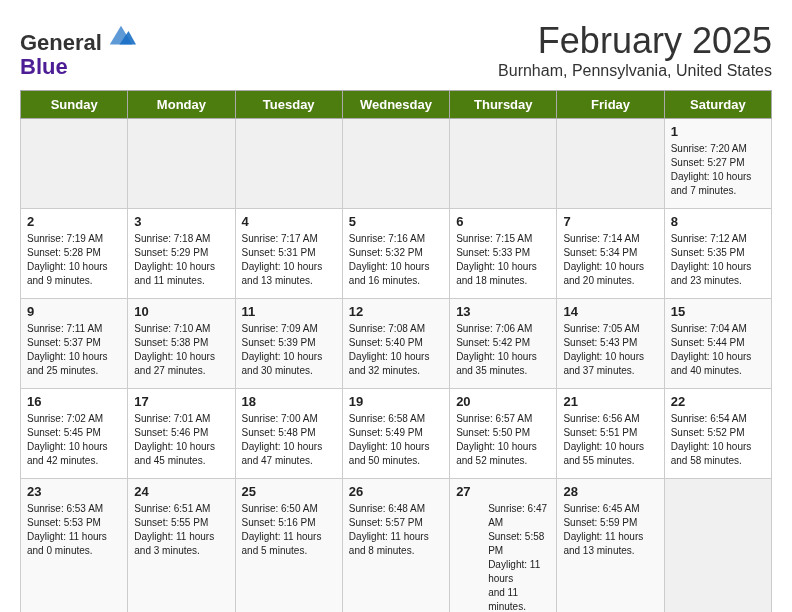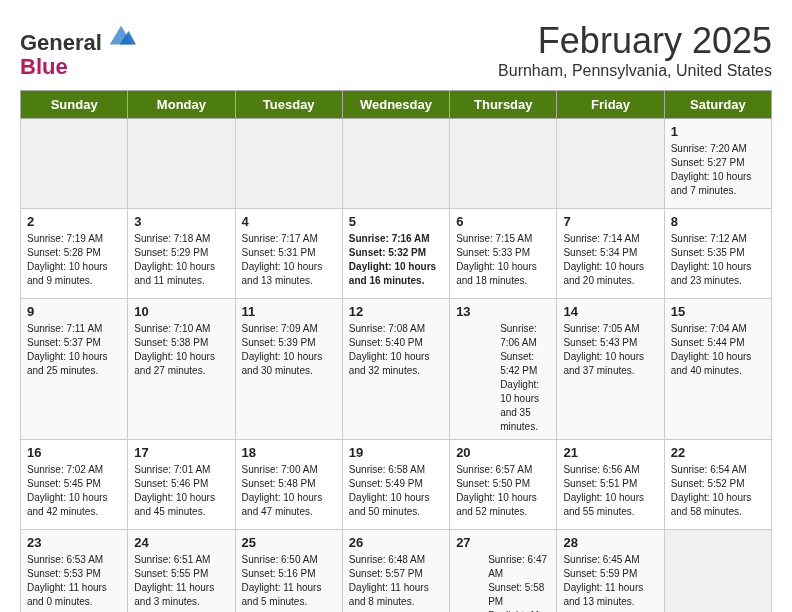--- a/index.html
+++ b/index.html
@@ -19,21 +19,21 @@
     .logo {
       display: flex;
       align-items: center;
     }
     .logo-text {
       font-size: 22px;
       font-weight: bold;
       line-height: 1.1;
     }
     .logo-general { color: #333; }
-    .logo-blue { color: #be185d; }
+    .logo-blue { color: #4c1d95; }
     .logo-icon {
       width: 30px;
       height: 30px;
       margin-left: 4px;
     }
     .title-block {
       text-align: right;
     }
     .title-block h1 {
       font-size: 36px;
@@ -153,21 +153,21 @@
         </td>
         <td>
           <div class="day-number">4</div>
           <div class="day-info" style="white-space: pre-line;">Sunrise: 7:17 AM
 Sunset: 5:31 PM
 Daylight: 10 hours
 and 13 minutes.</div>
         </td>
         <td>
           <div class="day-number">5</div>
-          <div class="day-info" style="white-space: pre-line; font-weight: bold;">Sunrise: 7:16 AM
+          <div class="day-info" style="white-space: pre-line;">Sunrise: 7:16 AM
 Sunset: 5:32 PM
 Daylight: 10 hours
 and 16 minutes.</div>
         </td>
         <td>
           <div class="day-number">6</div>
           <div class="day-info" style="white-space: pre-line;">Sunrise: 7:15 AM
 Sunset: 5:33 PM
 Daylight: 10 hours
 and 18 minutes.</div>
@@ -211,21 +211,21 @@
         </td>
         <td>
           <div class="day-number">12</div>
           <div class="day-info" style="white-space: pre-line;">Sunrise: 7:08 AM
 Sunset: 5:40 PM
 Daylight: 10 hours
 and 32 minutes.</div>
         </td>
         <td>
           <div class="day-number">13</div>
-          <div class="day-info" style="white-space: pre-line; margin-left: 44px;">Sunrise: 7:06 AM
+          <div class="day-info" style="white-space: pre-line;">Sunrise: 7:06 AM
 Sunset: 5:42 PM
 Daylight: 10 hours
 and 35 minutes.</div>
         </td>
         <td>
           <div class="day-number">14</div>
           <div class="day-info" style="white-space: pre-line;">Sunrise: 7:05 AM
 Sunset: 5:43 PM
 Daylight: 10 hours
 and 37 minutes.</div>

